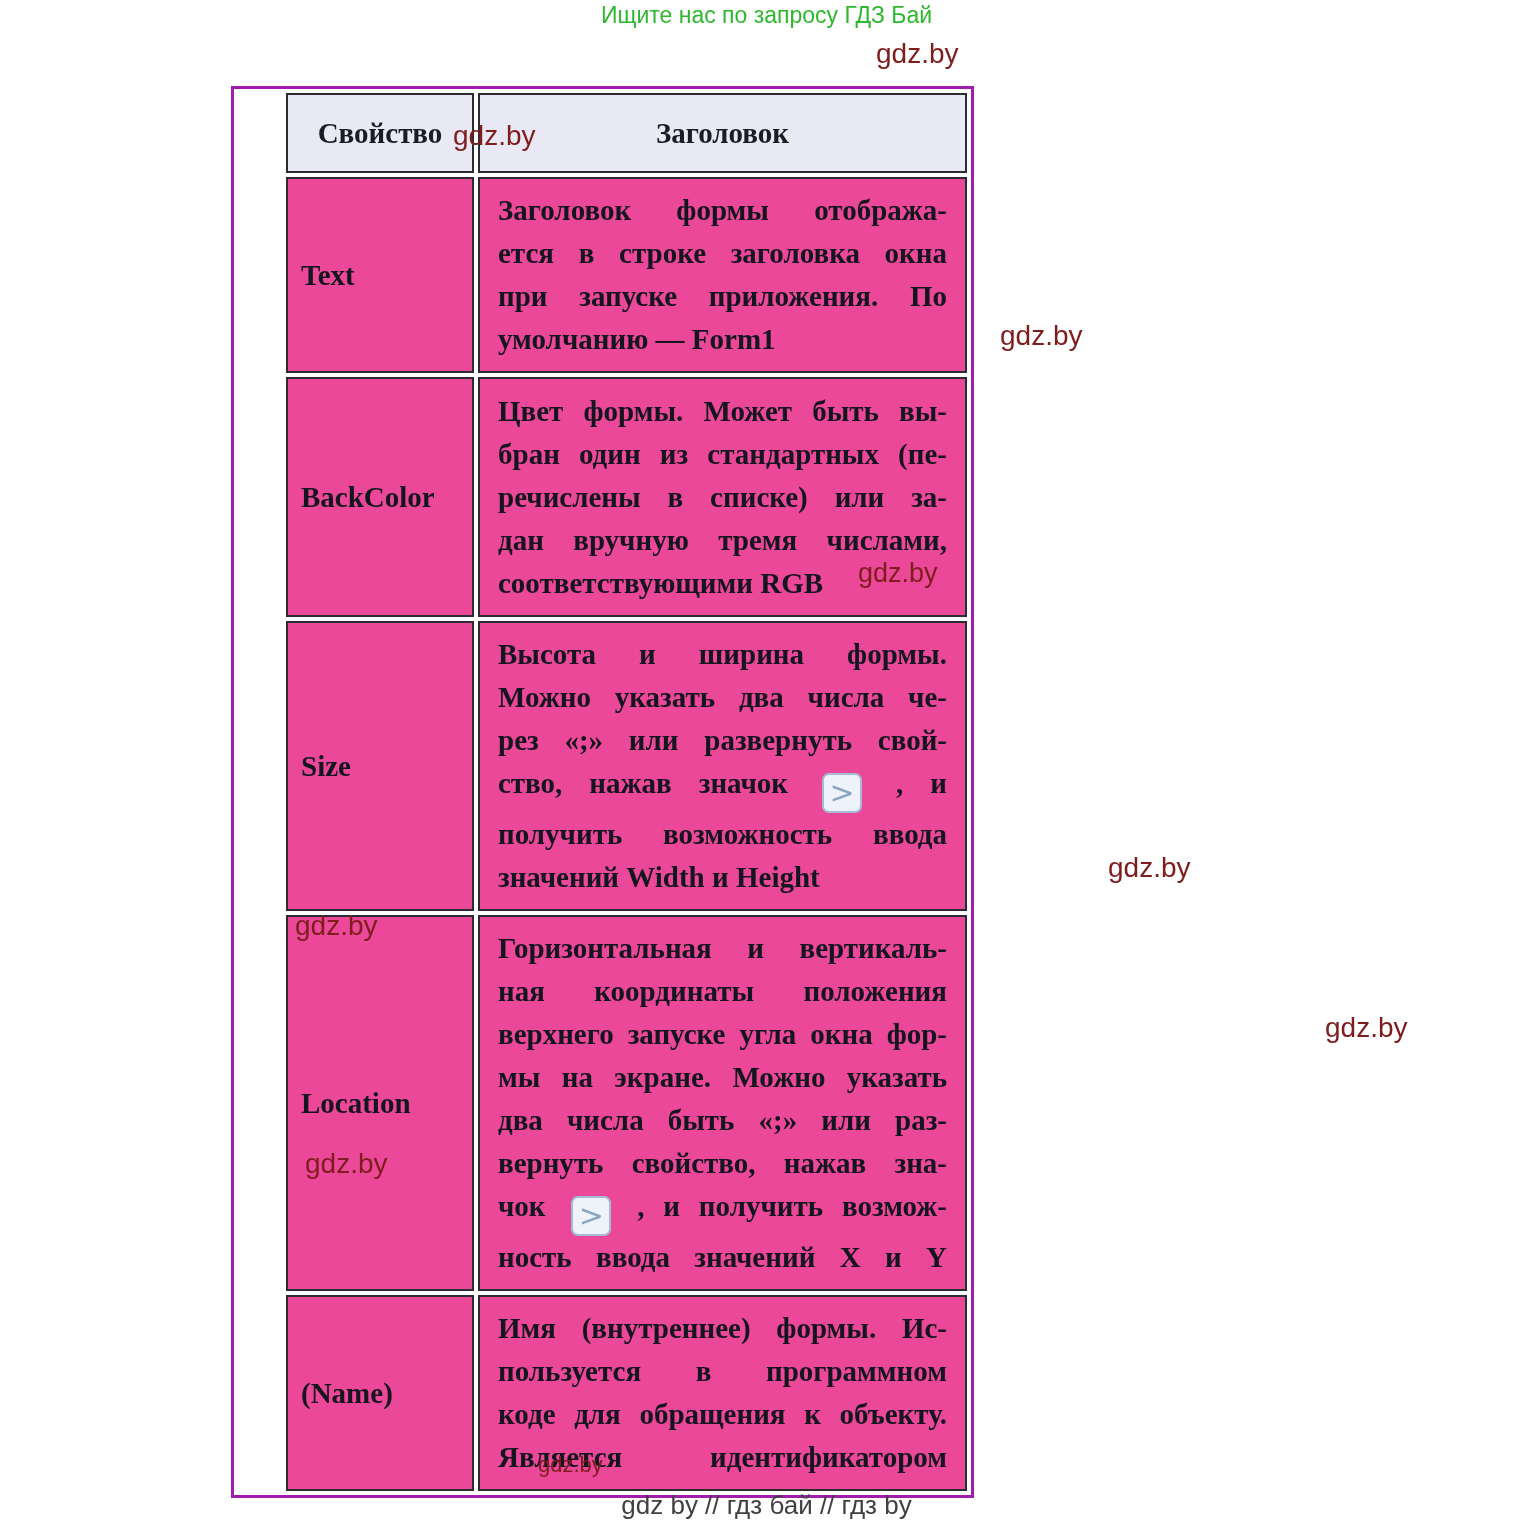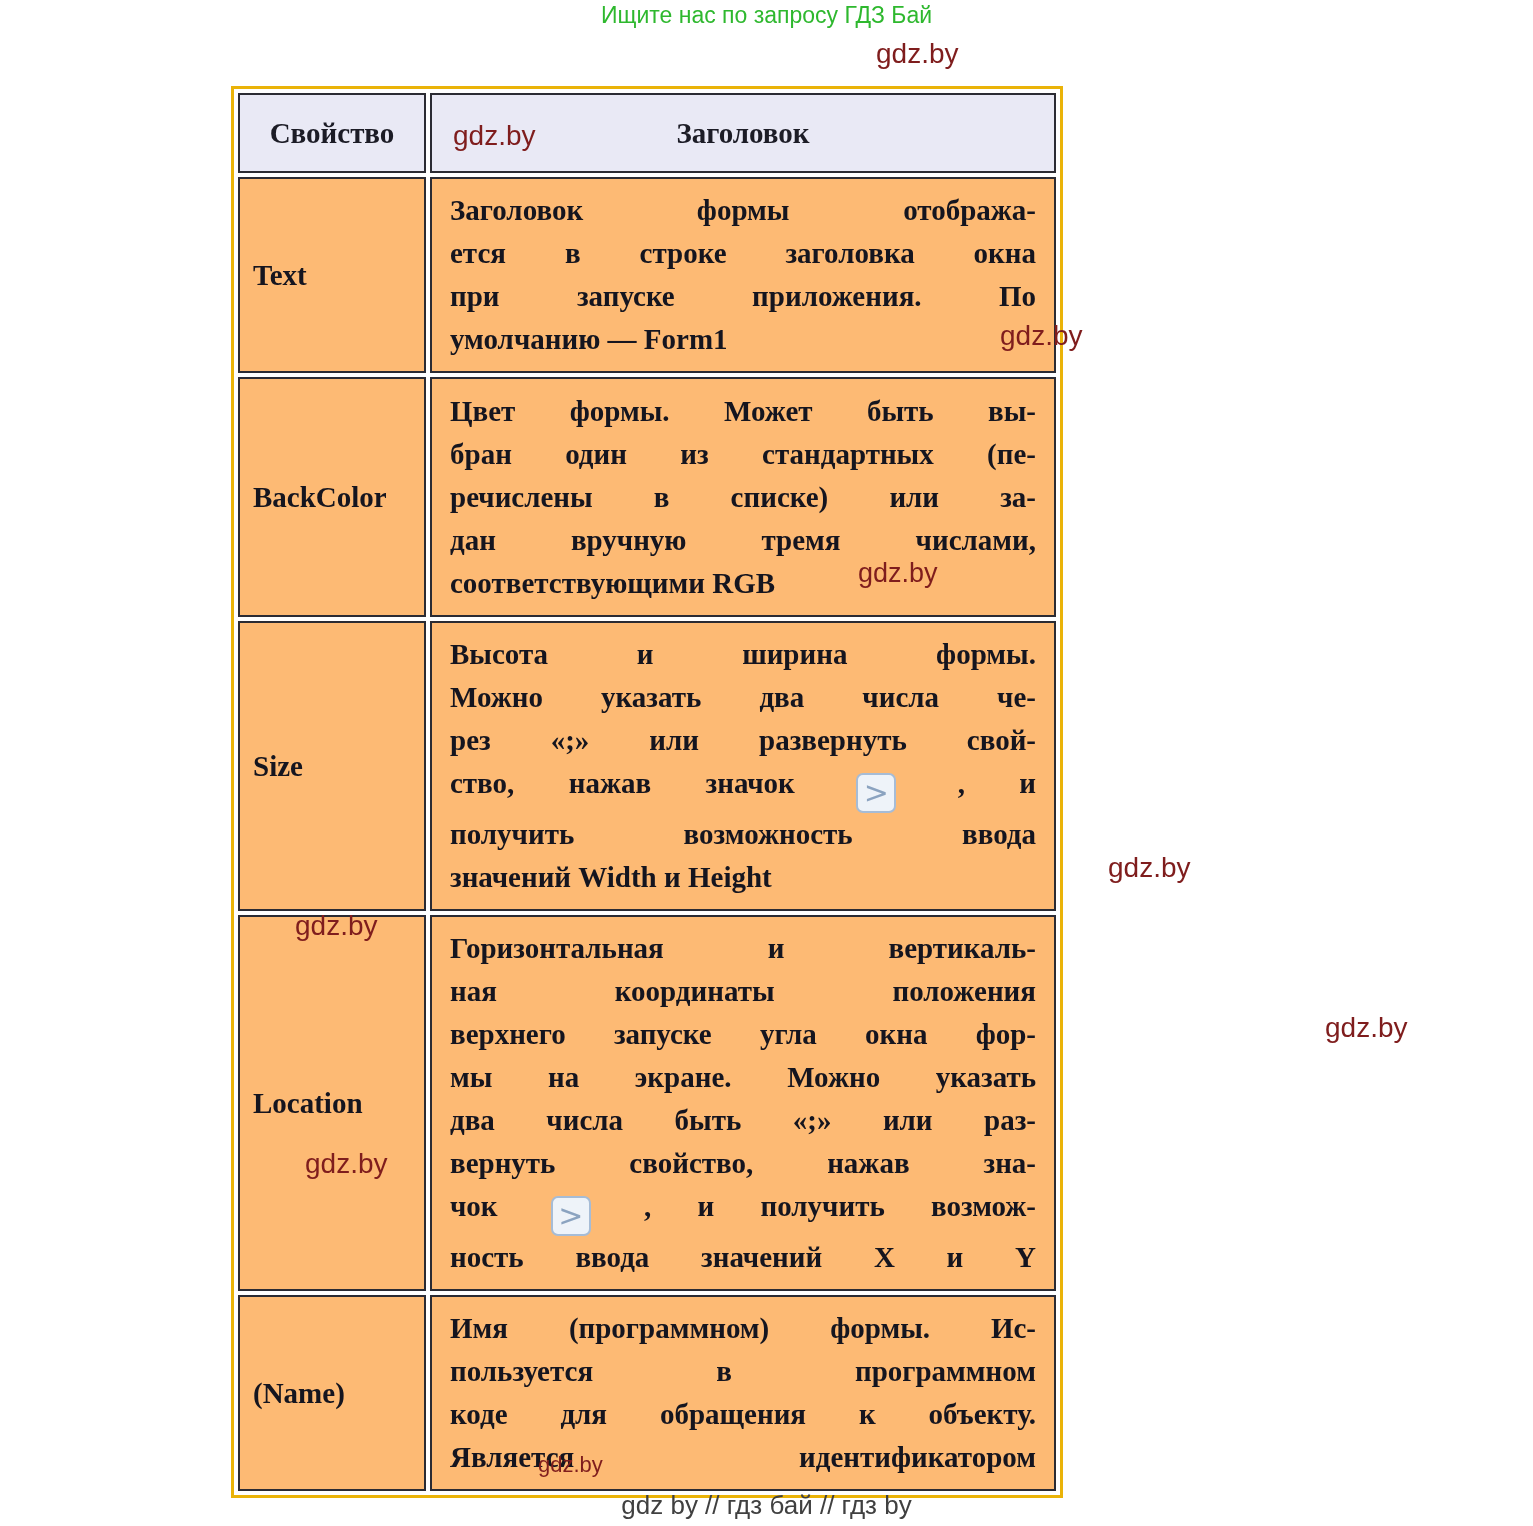--- a/index.html
+++ b/index.html
@@ -19,30 +19,31 @@
     transform: translateX(-50%);
     font-family: "Liberation Sans", sans-serif;
     font-size: 23px;
     color: #2eb82e;
     white-space: nowrap;
   }
   table.props {
     position: absolute;
     left: 231px;
     top: 86px;
-    width: 832px;
+    width: 743px;
     border-collapse: separate;
     border-spacing: 4px;
-    border: 3px solid #eab308;
+    border: 3px solid #a21caf;
     table-layout: fixed;
     background: #ffffff;
+    padding-left: 48px;
   }
   th, td {
     border: 2px solid #2b2b33;
-    background: #fdba74;
+    background: #ec4899;
   }
   th {
     background: #e9e9f5;
     font-size: 29px;
     font-weight: 700;
     color: #1c1c26;
     height: 80px;
     text-align: center;
     vertical-align: middle;
   }
@@ -168,21 +169,21 @@
             <div class="line">два числа быть «;» или раз-</div>
             <div class="line">вернуть свойство, нажав зна-</div>
             <div class="line">чок <span class="expand-icon">&gt;</span> , и получить возмож-</div>
             <div class="line">ность ввода значений X и Y</div>
           </td>
     </tr>
 
     <tr>
       <td class="prop-name">(Name)</td>
       <td class="purpose">
-            <div class="line">Имя (программном) формы. Ис-</div>
+            <div class="line">Имя (внутреннее) формы. Ис-</div>
             <div class="line">пользуется в программном</div>
             <div class="line">коде для обращения к объекту.</div>
             <div class="line">Является идентификатором</div>
           </td>
     </tr>
   </tbody>
   </table>
 
   <div>
       <span class="wm" style="left: 876px; top: 38px; font-size: 28px;">gdz.by</span>

